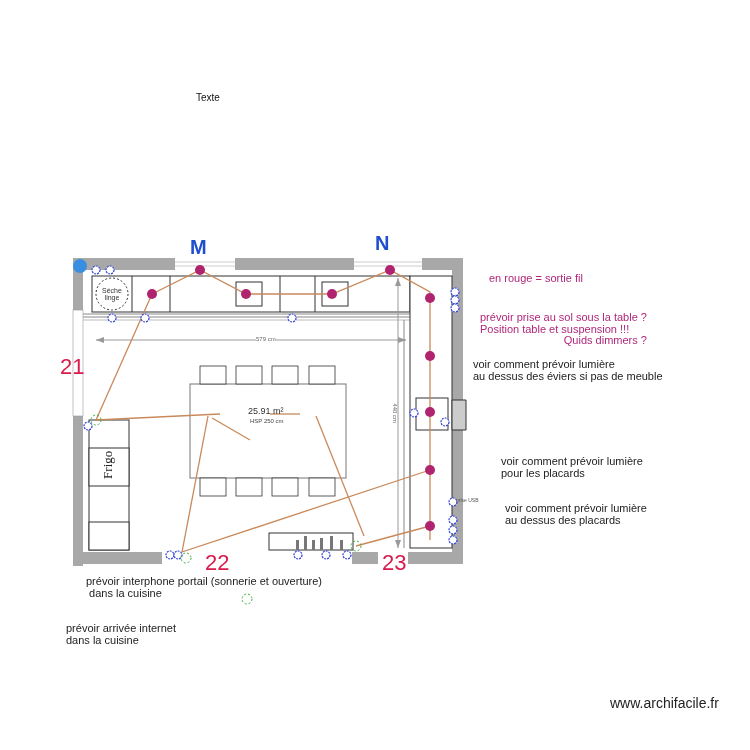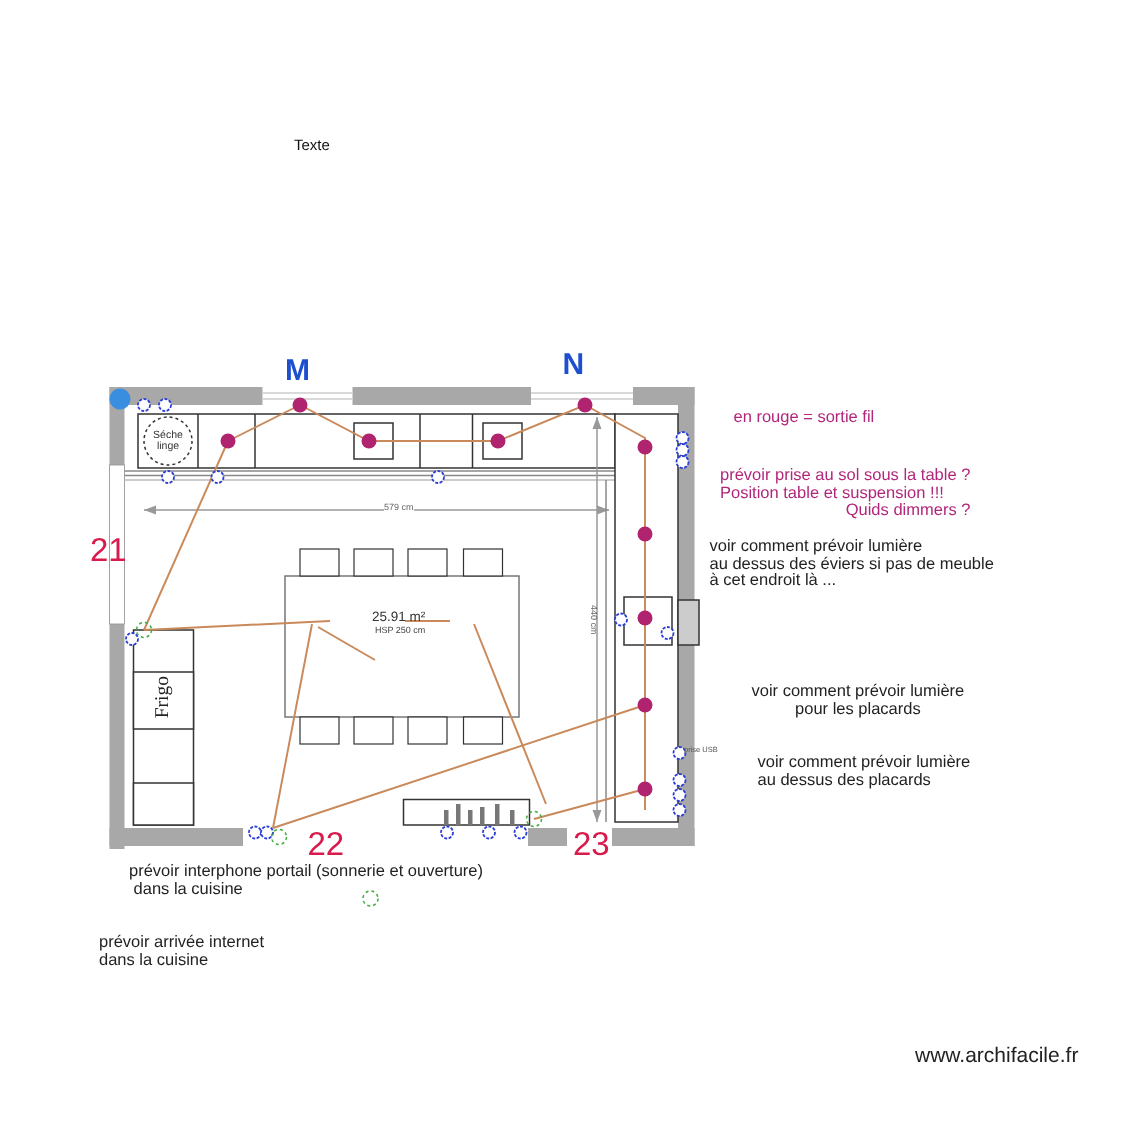--- a/index.html
+++ b/index.html
@@ -162,25 +162,24 @@
 <div class="txt pink" style="left:489px;top:273px;">en rouge = sortie fil</div>
 
 <div style="position:absolute;left:480px;top:312px;">
   <div class="txt pink" style="position:static;text-align:center;">prévoir prise au sol sous la table ?</div>
   <div class="txt pink" style="position:static;">Position table et suspension !!!</div>
   <div class="txt pink" style="position:static;text-align:right;">Quids dimmers ?</div>
 </div>
 <div style="position:absolute;left:473px;top:359px;">
   <div class="txt note" style="position:static;">voir comment prévoir lumière</div>
   <div class="txt note" style="position:static;">au dessus des éviers si pas de meuble</div>
-  <div class="txt note" style="position:static;">à cet endroit là ...</div>
 </div>
 <div style="position:absolute;left:501px;top:456px;">
   <div class="txt note" style="position:static;">voir comment prévoir lumière</div>
-  <div class="txt note" style="position:static;text-align:center;">pour les placards</div>
+  <div class="txt note" style="position:static;">pour les placards</div>
 </div>
 <div style="position:absolute;left:505px;top:503px;">
   <div class="txt note" style="position:static;">voir comment prévoir lumière</div>
   <div class="txt note" style="position:static;">au dessus des placards</div>
 </div>
 <div style="position:absolute;left:74px;top:576px;margin-left:12px;">
   <div class="txt note" style="position:static;">prévoir interphone portail (sonnerie et ouverture)</div>
   <div class="txt note" style="position:static;"> dans la cuisine</div>
 </div>
 <div style="position:absolute;left:66px;top:623px;">

